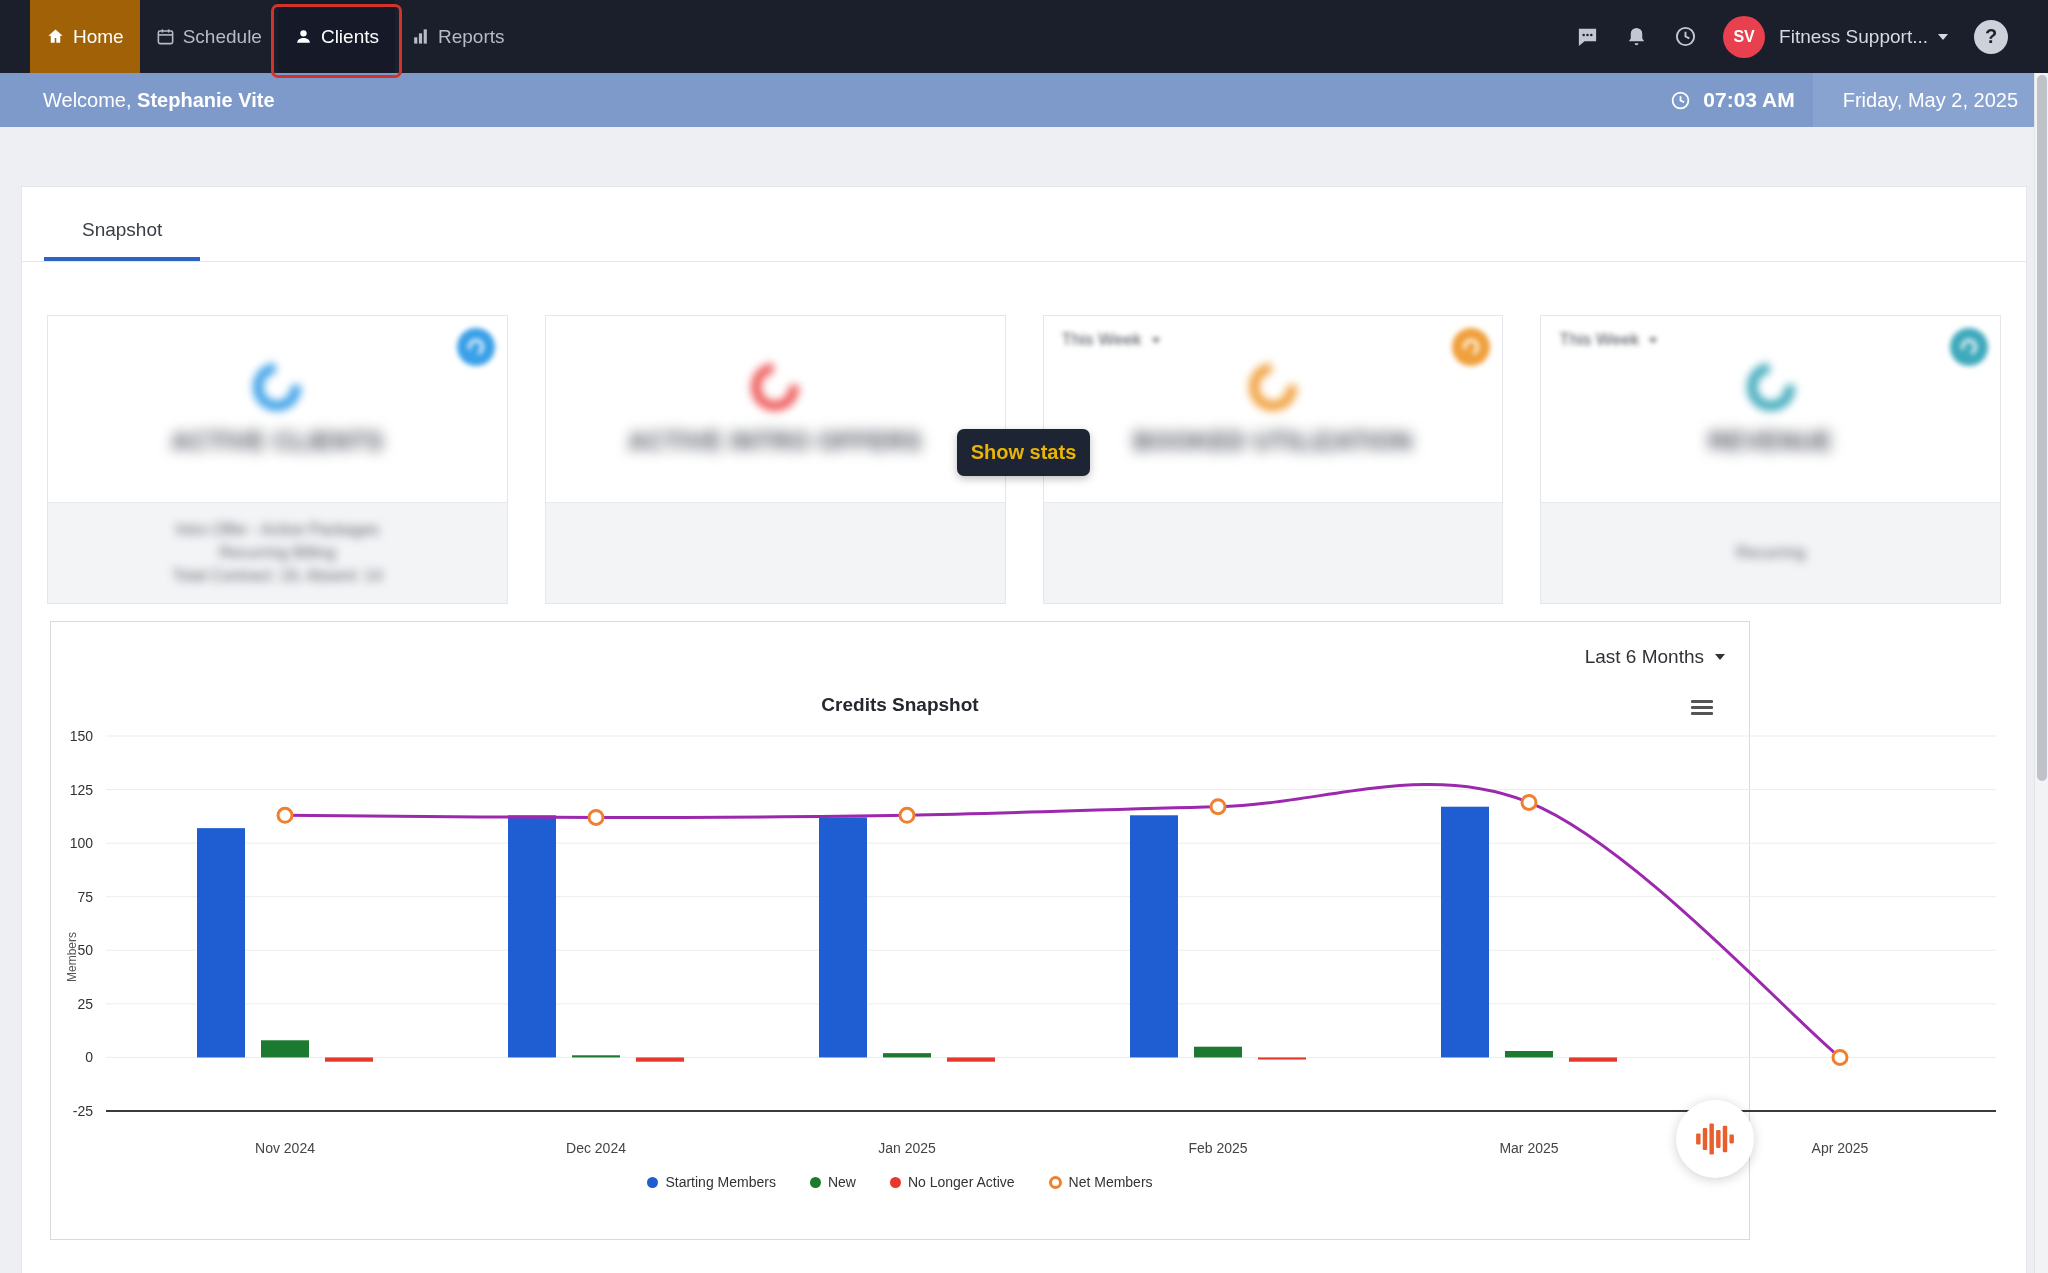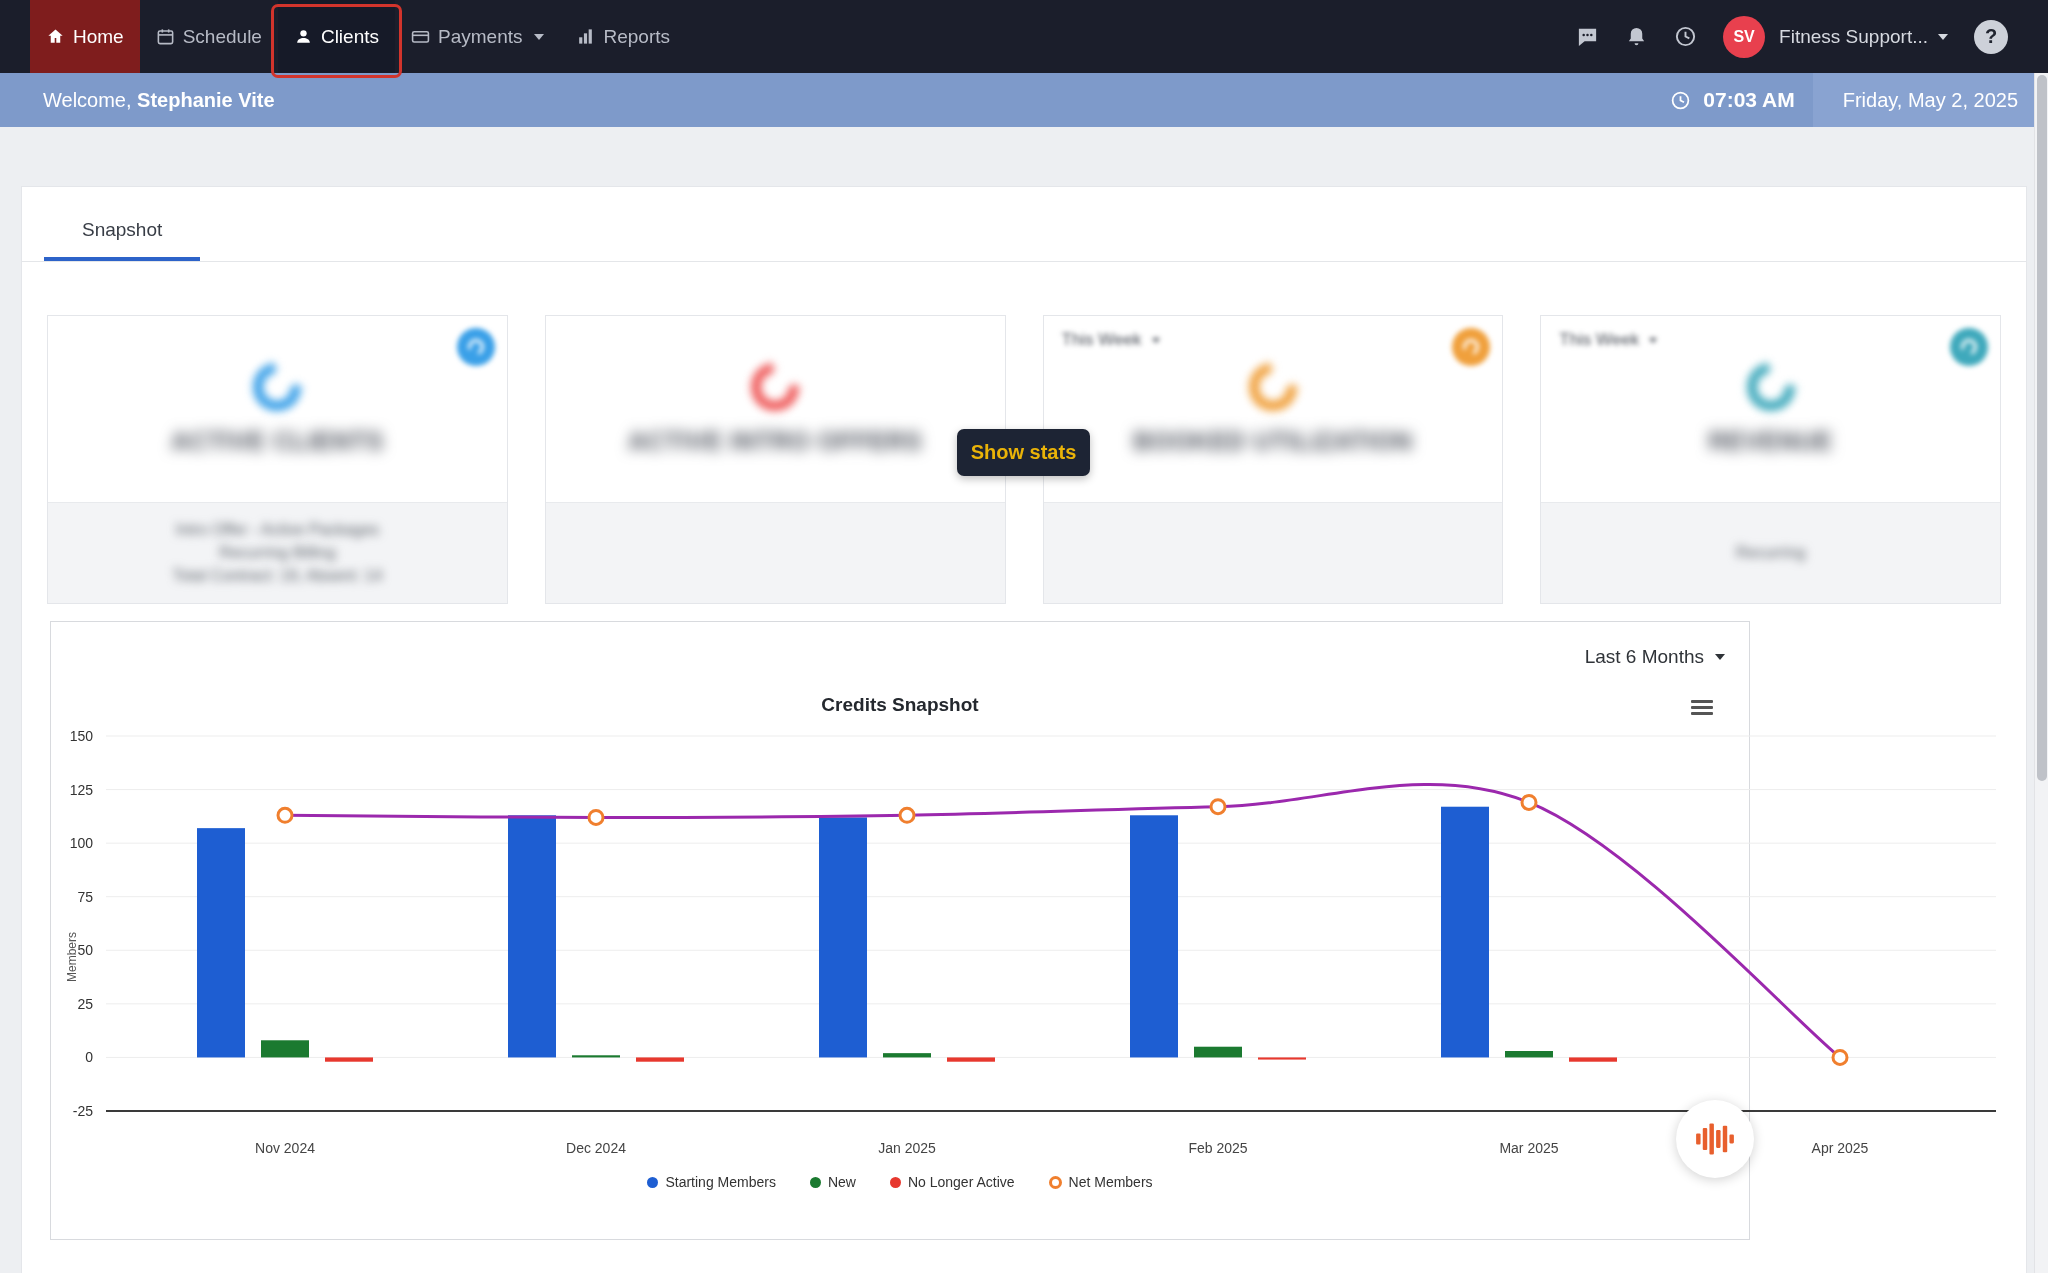--- a/index.html
+++ b/index.html
@@ -4,21 +4,21 @@
 <style>
   *{box-sizing:border-box;margin:0;padding:0}
   html,body{width:2048px;height:1273px}
   body{position:relative;overflow:hidden;background:#edeff2;font-family:"Liberation Sans",sans-serif;color:#333}
 
   
   .navbar{position:absolute;top:0;left:0;right:0;height:73px;background:#1b1e2b;display:flex;align-items:stretch;color:#b7bbc6;z-index:20}
   .nav-left{display:flex;align-items:stretch;margin-left:30px}
   .nav-item{display:flex;align-items:center;gap:8px;padding:0 16px;font-size:19px;cursor:pointer;position:relative;white-space:nowrap}
   .nav-item svg{width:19px;height:19px;display:block}
-  .nav-item.active{background:#7f1d1d;color:#fff}
+  .nav-item.active{background:#a16207;color:#fff}
   .nav-item.clients{background:#161a28;color:#fff}
   .clients-highlight{position:absolute;left:-7px;right:-7px;top:4px;bottom:-5px;border:3px solid #d2342c;border-radius:7px;pointer-events:none;z-index:30}
   .caret{display:inline-block;width:0;height:0;border-left:5px solid transparent;border-right:5px solid transparent;border-top:6px solid currentColor;margin-left:4px}
   .nav-right{margin-left:auto;display:flex;align-items:center;gap:26px;padding-right:40px;color:#c3c7d1}
   .nav-icon{width:23px;height:23px;cursor:pointer}
   .avatar{width:42px;height:42px;border-radius:50%;background:#e8404e;color:#fff;font-weight:bold;font-size:16px;display:flex;align-items:center;justify-content:center;cursor:pointer}
   .account-label{font-size:19px;color:#d6d9e0;display:flex;align-items:center;gap:6px;cursor:pointer;margin-left:-12px}
   .help-circle{width:34px;height:34px;border-radius:50%;background:#cdd1d9;color:#20242f;font-weight:bold;font-size:20px;display:flex;align-items:center;justify-content:center;cursor:pointer}
 
   
@@ -88,28 +88,20 @@
         </svg>
       <span>Schedule</span>
     </div>
     <div class="nav-item clients">
       <span class="clients-highlight"></span>
       <svg viewBox="0 0 24 24" fill="currentColor">
           <circle cx="12" cy="8" r="4"></circle>
           <path d="M4 20c0-4 4-6 8-6s8 2 8 6z"></path>
         </svg>
       <span>Clients</span>
-    </div>
-    <div class="nav-item">
-      <svg viewBox="0 0 24 24" fill="none" stroke="currentColor" stroke-width="2">
-          <rect x="2" y="6" width="20" height="13" rx="2"></rect>
-          <line x1="2" y1="10.5" x2="22" y2="10.5"></line>
-        </svg>
-      <span>Payments</span>
-      <span class="caret"></span>
     </div>
     <div class="nav-item">
       <svg viewBox="0 0 24 24" fill="currentColor">
           <rect x="4" y="13" width="4" height="8"></rect>
           <rect x="10" y="8" width="4" height="13"></rect>
           <rect x="16" y="3" width="4" height="18"></rect>
         </svg>
       <span>Reports</span>
     </div>
   </div>

